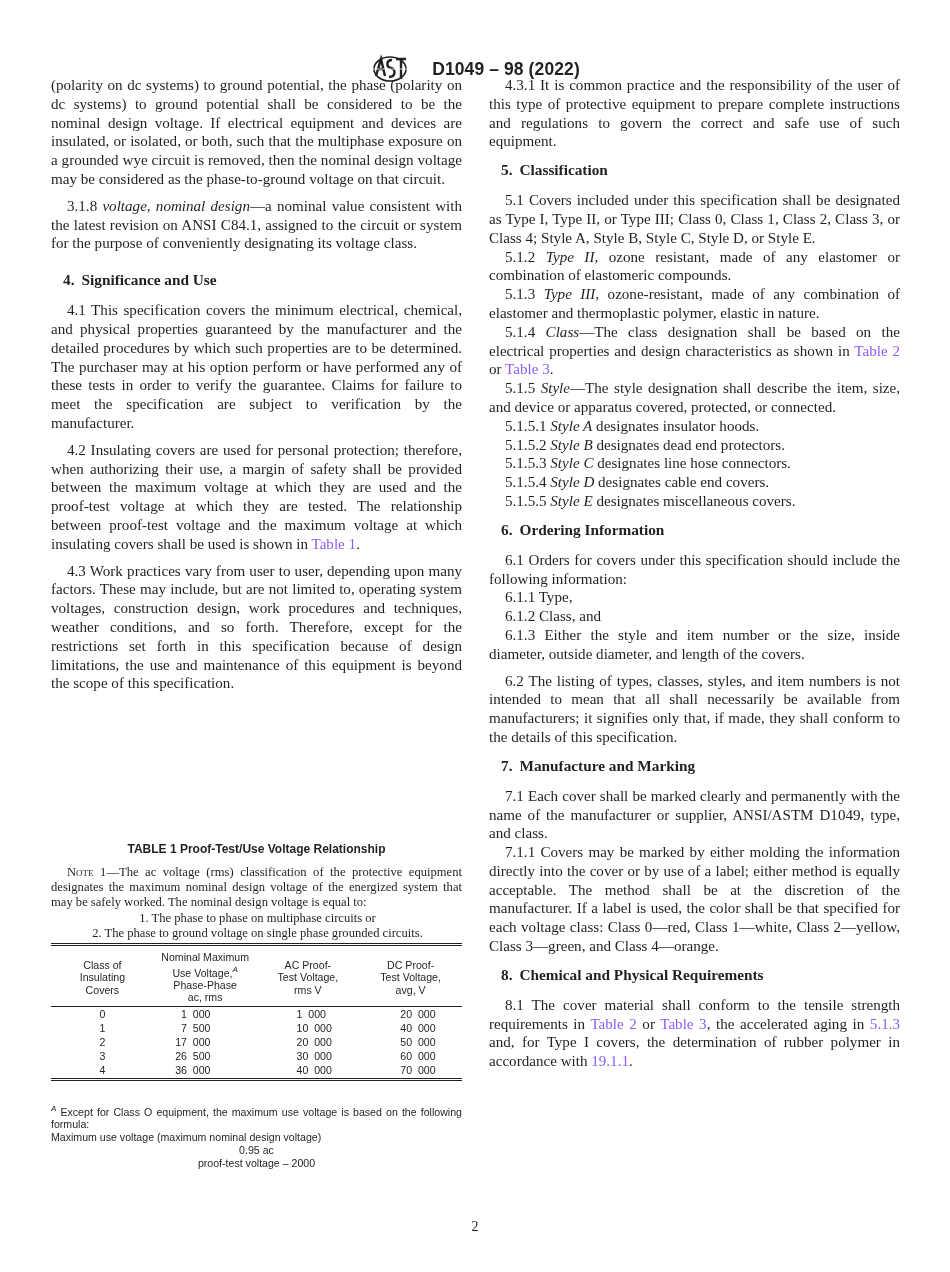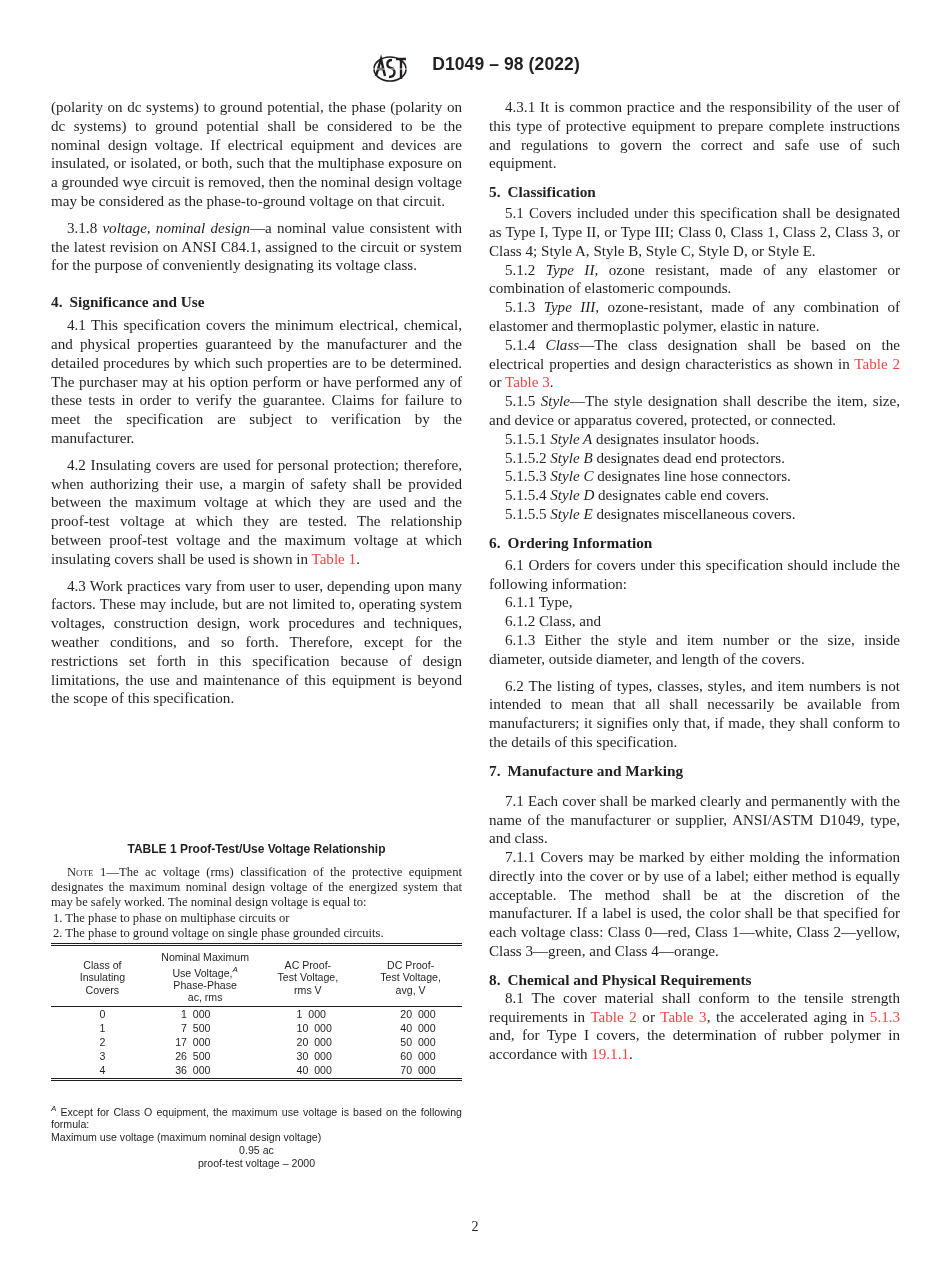--- a/index.html
+++ b/index.html
@@ -3,56 +3,56 @@
 <meta charset="utf-8">
 <style>
   html, body { margin: 0; padding: 0; background: #ffffff; }
   body {
     width: 950px; height: 1272px; position: relative; overflow: hidden;
     font-family: "Liberation Serif", "DejaVu Serif", serif;
     color: #231f20;
   }
   .header {
     position: absolute; top: 54px; left: 0; width: 950px; height: 30px;
-    display: flex; justify-content: center; gap: 22px;
+    display: flex; justify-content: center; align-items: center; gap: 22px;
   }
   .logo { width: 40px; height: 30px; display: inline-block; }
   .designation {
     font-family: "Liberation Sans", "DejaVu Sans", sans-serif;
     font-weight: bold; font-size: 17.5px; color: #231f20; letter-spacing: 0.1px;
   }
   .col {
-    position: absolute; top: 98px; width: 411px;
+    position: absolute; top: 76px; width: 411px;
     font-size: 15.1px; line-height: 18.8px;
   }
   .col-left { left: 51px; }
   .col-right { left: 489px; }
   p { margin: 0; text-align: justify; }
   .ind { text-indent: 16px; }
   .gap { margin-top: 8px; }
   h2 {
-    font-size: 15.3px; font-weight: bold; margin: 0; line-height: 19px;
+    font-size: 15.3px; font-weight: bold; margin: 12px; line-height: 19px;
   }
   h2 .num { margin-right: 7px; }
-  .link { color: #ef4444; }
+  .link { color: #8b5cf6; }
   em, i { font-style: italic; }
 
   .table-block {
     position: absolute; left: 51px; top: 842px; width: 411px;
   }
   .table-title {
     font-family: "Liberation Sans", "DejaVu Sans", sans-serif;
     font-weight: bold; font-size: 12px; text-align: center;
     margin-bottom: 8px; line-height: 15px;
   }
   .note {
     font-size: 12.6px; line-height: 15.2px; text-align: justify;
   }
   .note .smallcaps { font-variant: small-caps; }
-  .note .li { padding-left: 2px; text-align: left; }
+  .note .li { padding-left: 2px; text-align: center; }
   table.data {
     width: 100%; border-collapse: collapse; margin-top: 2px;
     font-family: "Liberation Sans", "DejaVu Sans", sans-serif;
     font-size: 10.6px; line-height: 12.6px; color: #231f20;
   }
   table.data thead tr { border-top: 3px double #231f20; }
   table.data thead th {
     font-weight: normal; text-align: center; vertical-align: middle;
     padding: 5px 2px 2px 2px; border-bottom: 1px solid #231f20;
   }

